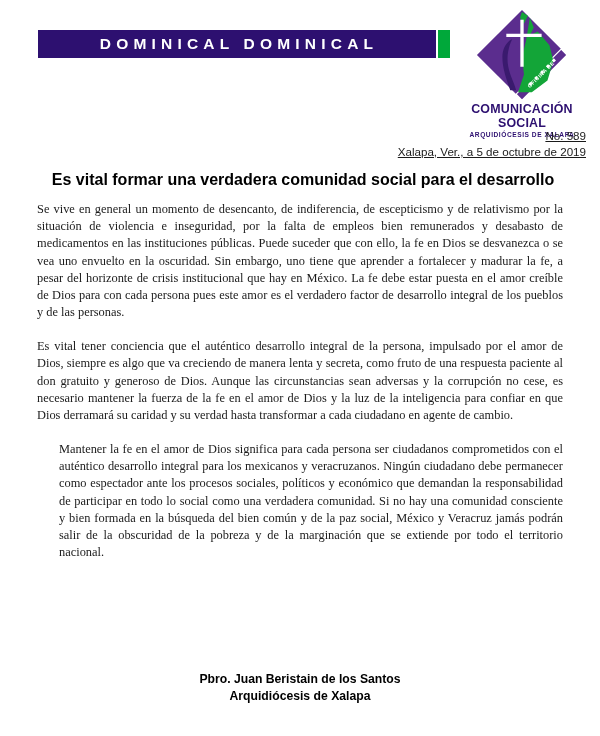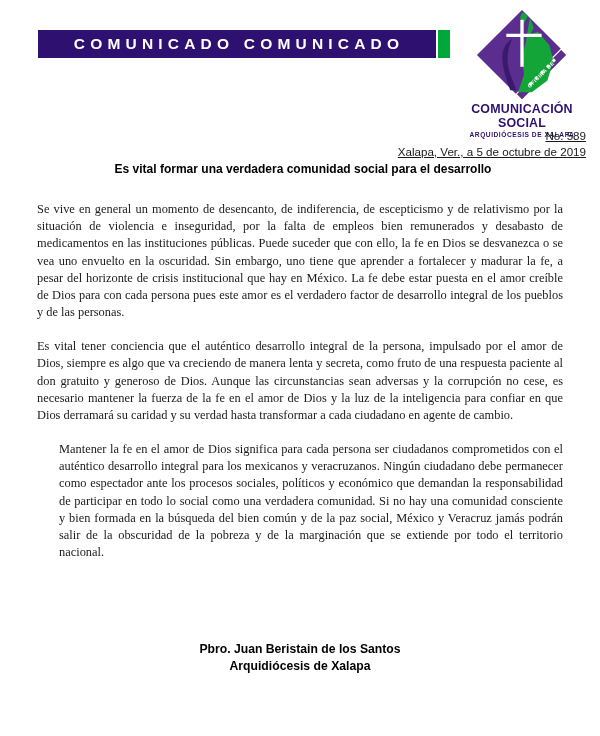--- a/index.html
+++ b/index.html
@@ -102,23 +102,23 @@
     color: #1a1a1a;
     text-decoration: underline;
   }
   .meta div { white-space: nowrap; }
 
   
   .doc-title {
     position: absolute;
     left: 36px;
     right: 30px;
-    top: 162px;
+    top: 170px;
     text-align: center;
-    font-size: 12px;
+    font-size: 16px;
     font-weight: bold;
     color: #000000;
     line-height: 1.25;
   }
   .content {
     position: absolute;
     left: 37px;
     top: 201px;
     width: 526px;
   }
@@ -131,39 +131,39 @@
     -webkit-hyphens: none;
     hyphens: none;
     font-family: Liberation Serif, serif;
   }
   .content p:last-child { margin-bottom: 0; margin-left: 22px; }
 
   .signature {
     position: absolute;
     left: 0;
     right: 0;
-    top: 641px;
+    top: 671px;
     text-align: center;
     font-size: 12.2px;
     font-weight: bold;
     line-height: 1.42;
     color: #000000;
   }
   .signature div { }
 </style>
 </head>
 <body>
 
 <div class="page">
 
   <div class="header">
 
     <div class="banner-wrap">
       <div class="banner">
-        <span class="banner-text">COMUNICADO COMUNICADO</span>
+        <span class="banner-text">DOMINICAL DOMINICAL</span>
       </div>
       <div class="banner-accent"></div>
     </div>
 
     <div class="logo-block">
       <svg class="logo-mark" viewBox="0 0 100 100">
 
         <polygon points="50,4 96,50 50,96 4,50" fill="#5b2d8e"></polygon>
 
         <polygon points="50,96 96,50 90,44 44,90" fill="#5b2d8e" stroke="#ffffff" stroke-width="1.2"></polygon>

